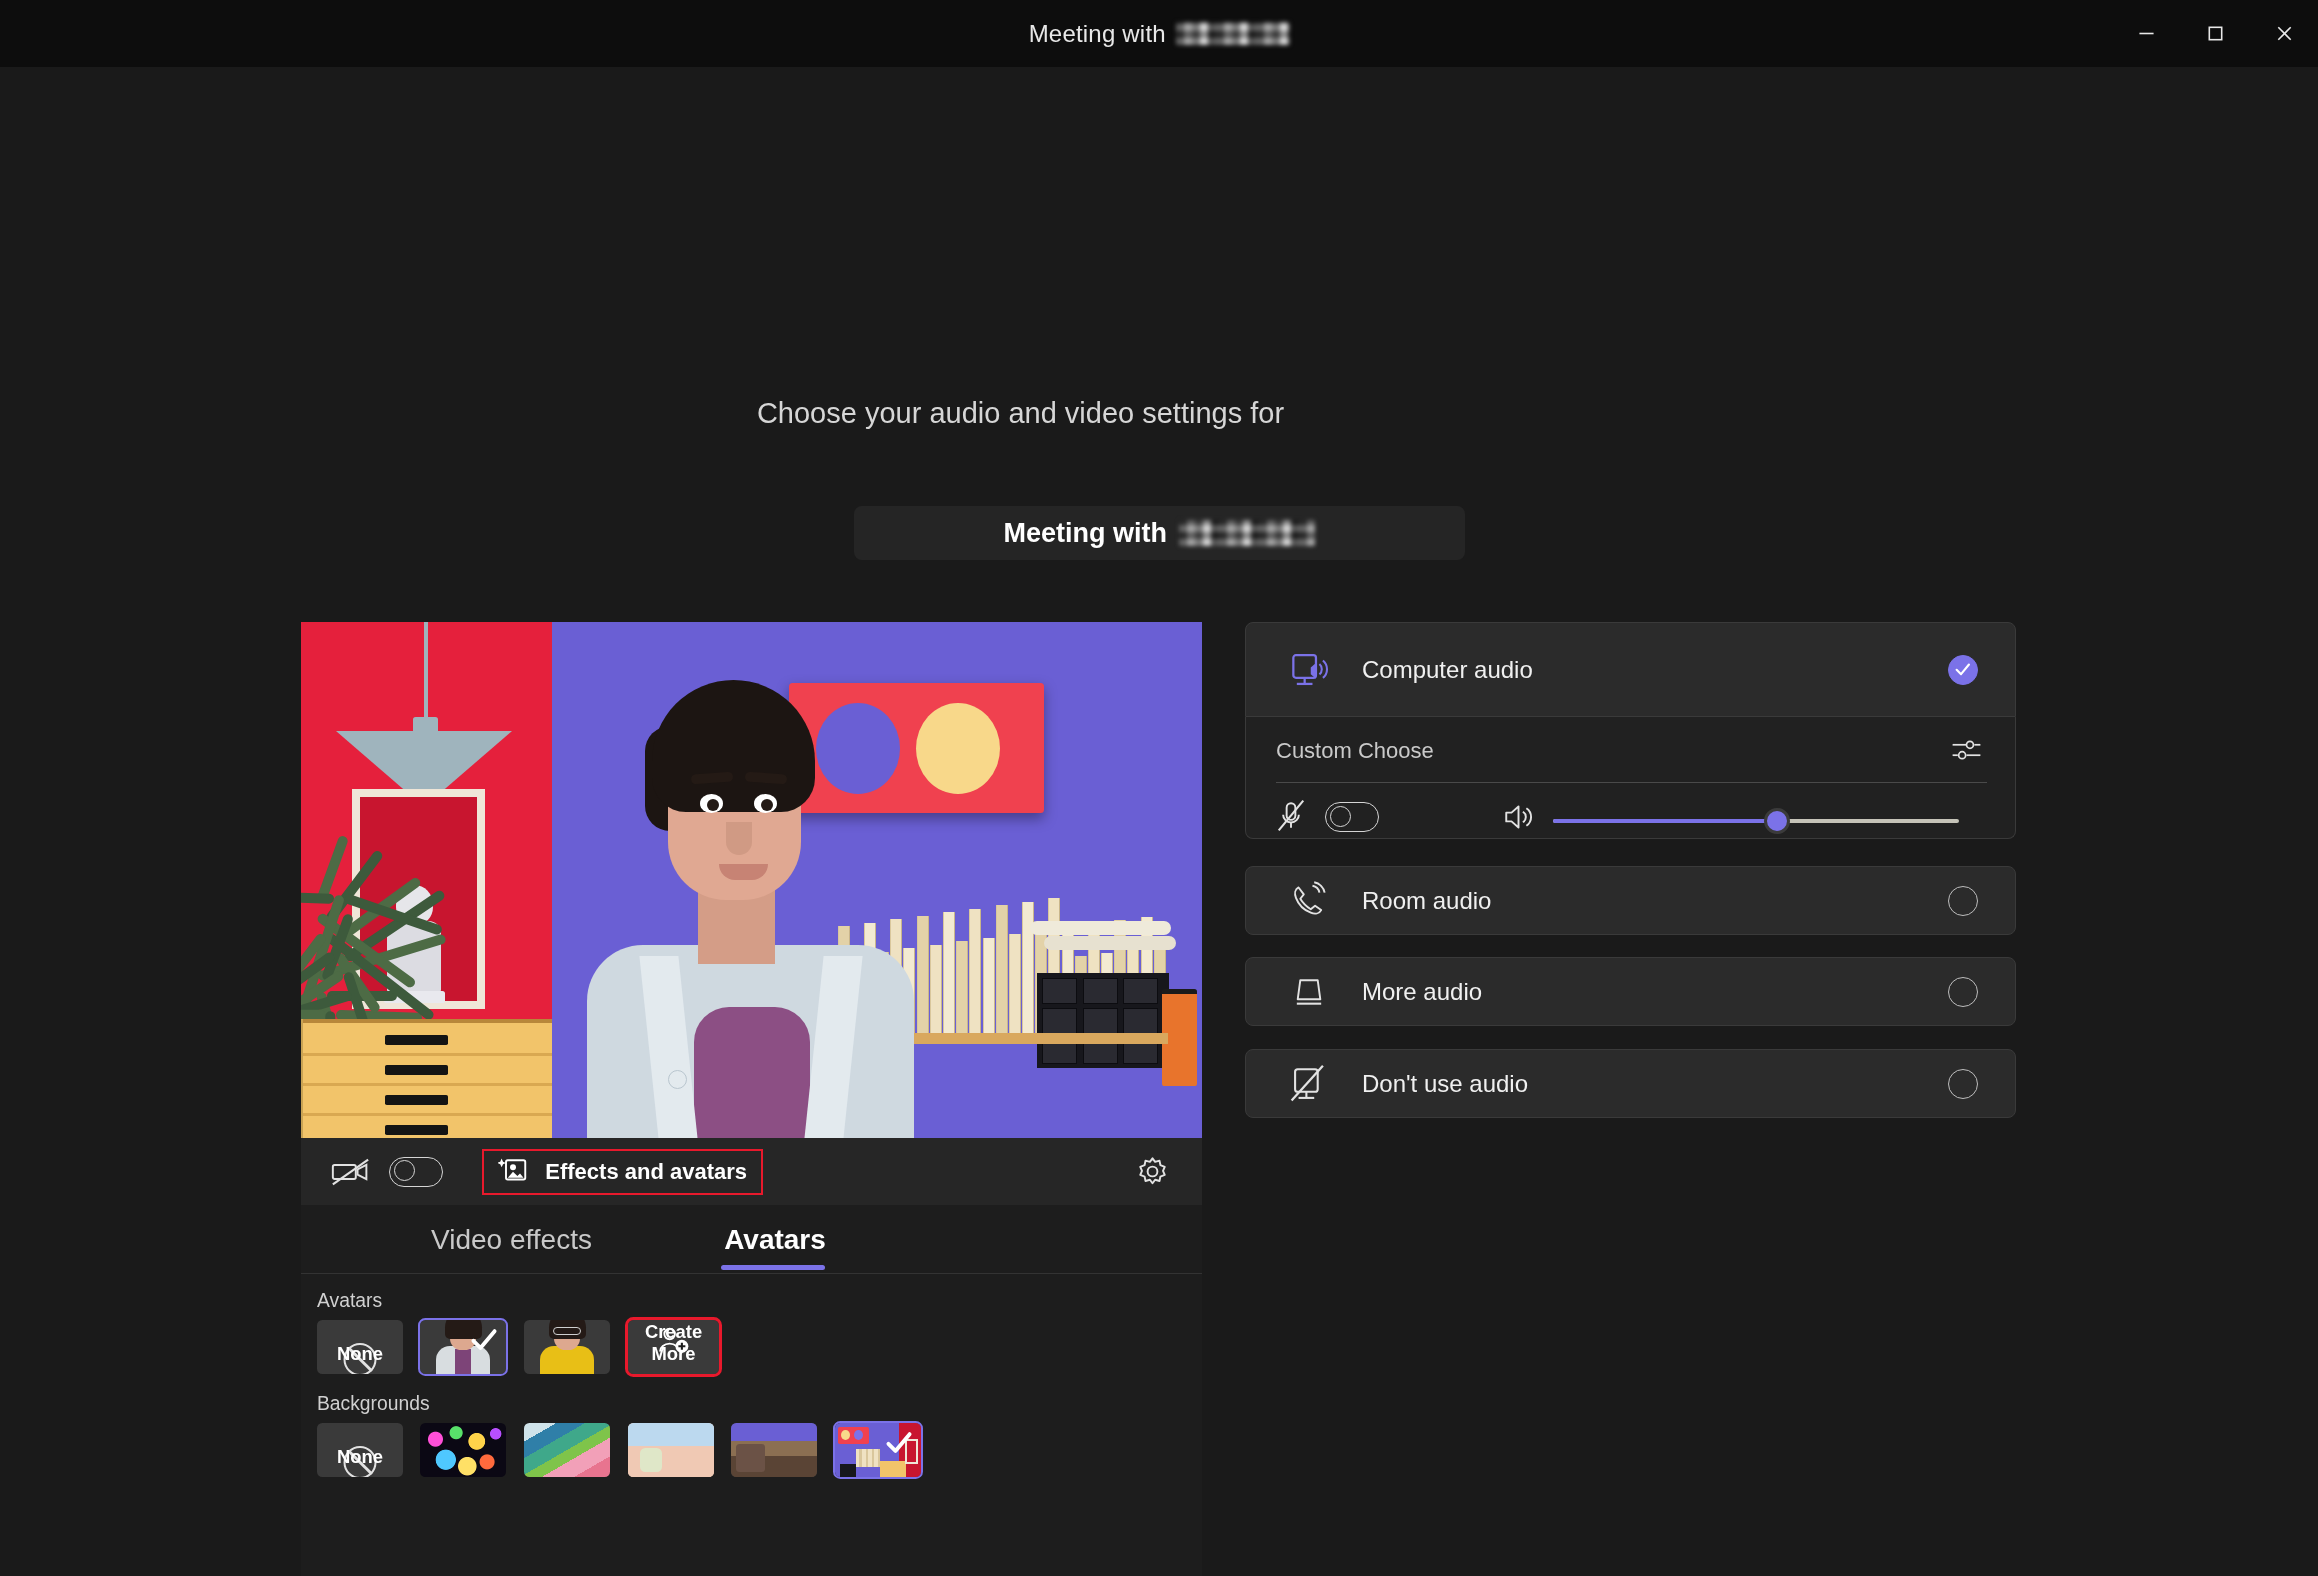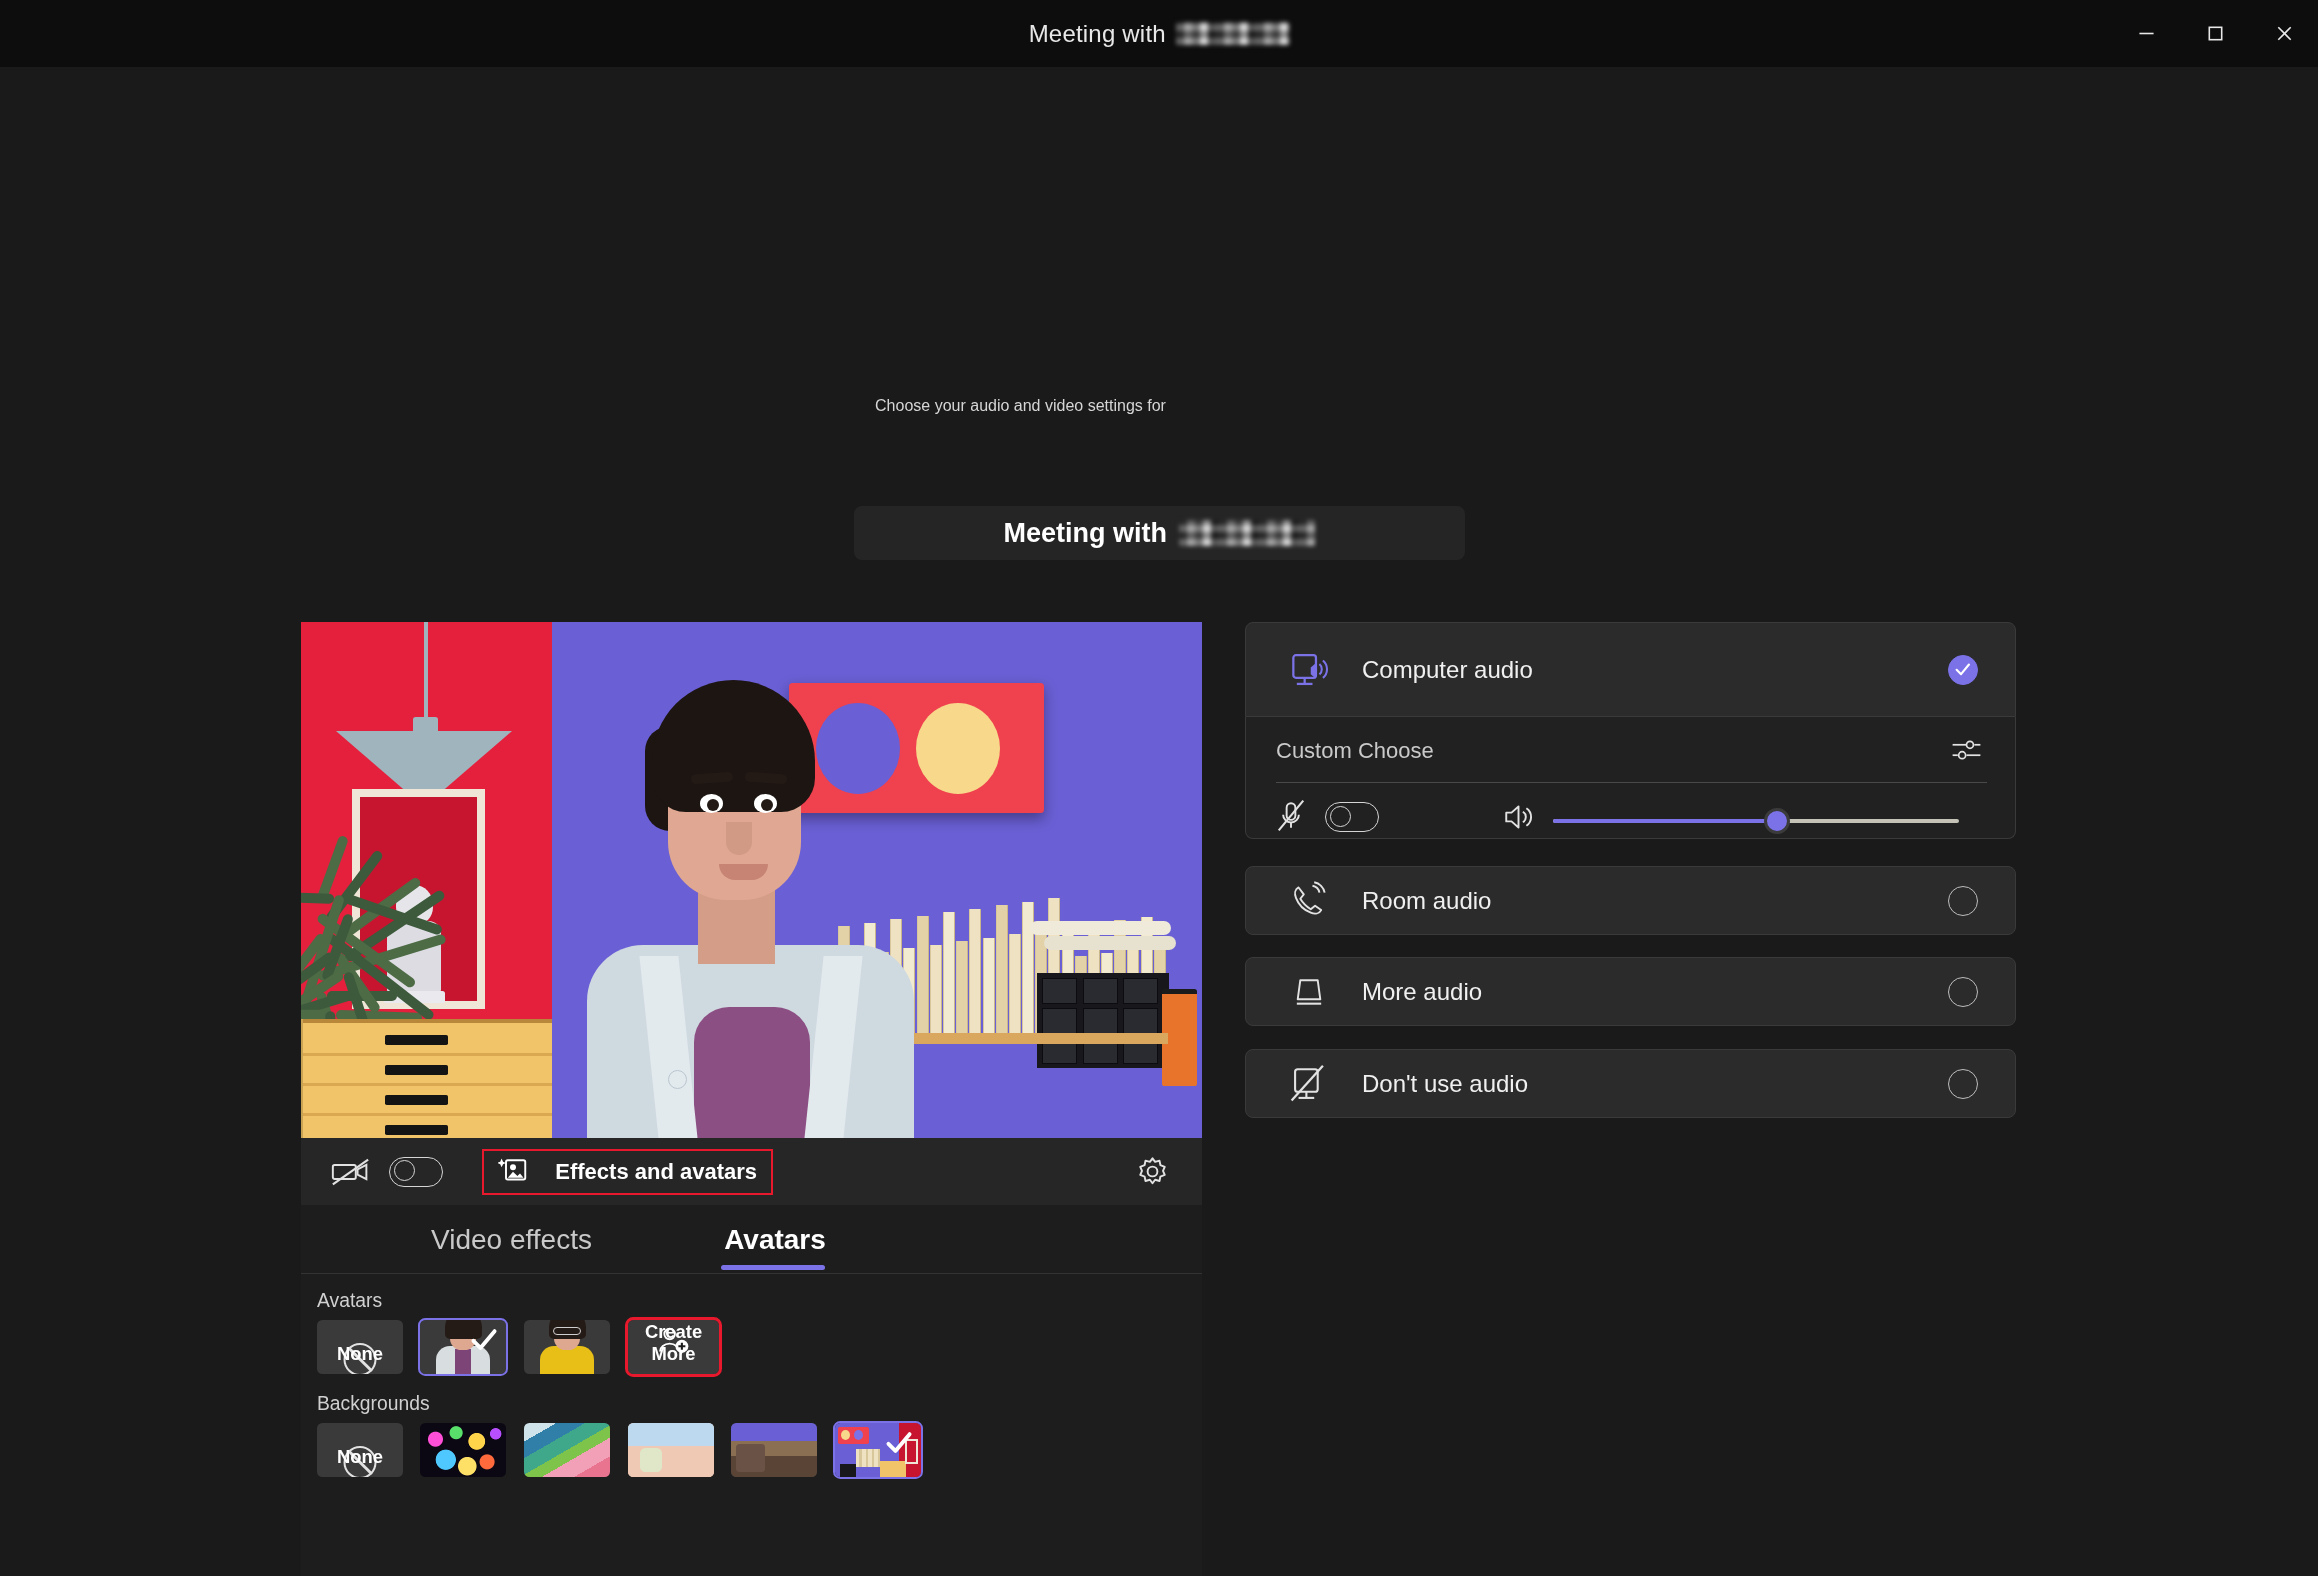--- a/index.html
+++ b/index.html
@@ -52,21 +52,21 @@
   
   #stage {
     position: absolute; left: 0; top: 67px;
     width: 2319px; height: 1510px;
     background: #1a1a1a;
   }
 
   #prompt {
     position: absolute; left: 0; top: 330px;
     width: 2041px; text-align: center;
-    font-size: 16px; color: #d6d6d6;
+    font-size: 29px; color: #d6d6d6;
   }
   #meeting-pill {
     position: absolute; left: 854px; top: 439px;
     width: 611px; height: 54px;
     background: #252525; border-radius: 8px;
     display: flex; align-items: center; justify-content: center; gap: 12.3px;
   }
   #meeting-pill-text { font-size: 27px; font-weight: bold; color: #ffffff; }
   #pill-redacted { width: 136px; height: 26px; }
 
@@ -152,21 +152,21 @@
     width: 54px; height: 30px; border: 1.8px solid #d5d5d5;
     border-radius: 16px; position: relative; margin-left: 19.3px;
   }
   .toggle .knob {
     position: absolute; left: 3.5px; top: 2.6px;
     width: 21px; height: 21px; border: 1.8px solid #d5d5d5; border-radius: 50%;
   }
   #effects-btn {
     position: relative; margin-left: 39px;
     height: 46px; padding: 0 14px;
-    display: flex; align-items: center; gap: 27px;
+    display: flex; align-items: center; gap: 17px;
     border: 2.6px solid #e8192c;
     color: #ffffff; font-size: 22px; font-weight: bold;
   }
   #gear-btn { position: absolute; right: 32px; top: 16px; }
 
   
   #tabs {
     position: relative; width: 901px; height: 69px;
     background: #1d1d1d;
     border-bottom: 0.9px solid #333;

